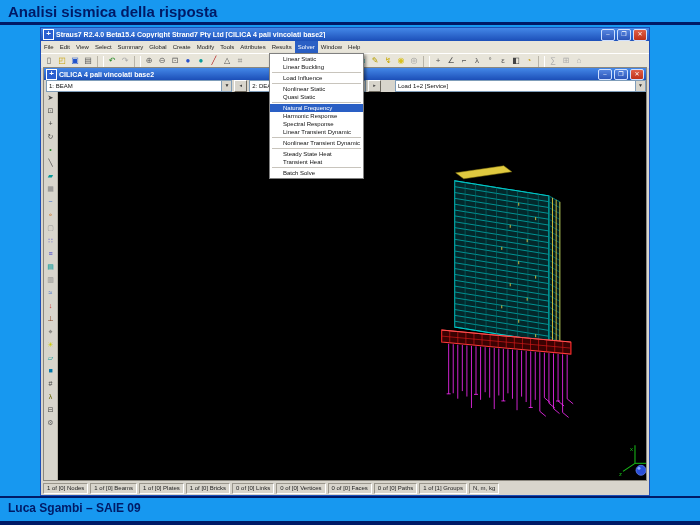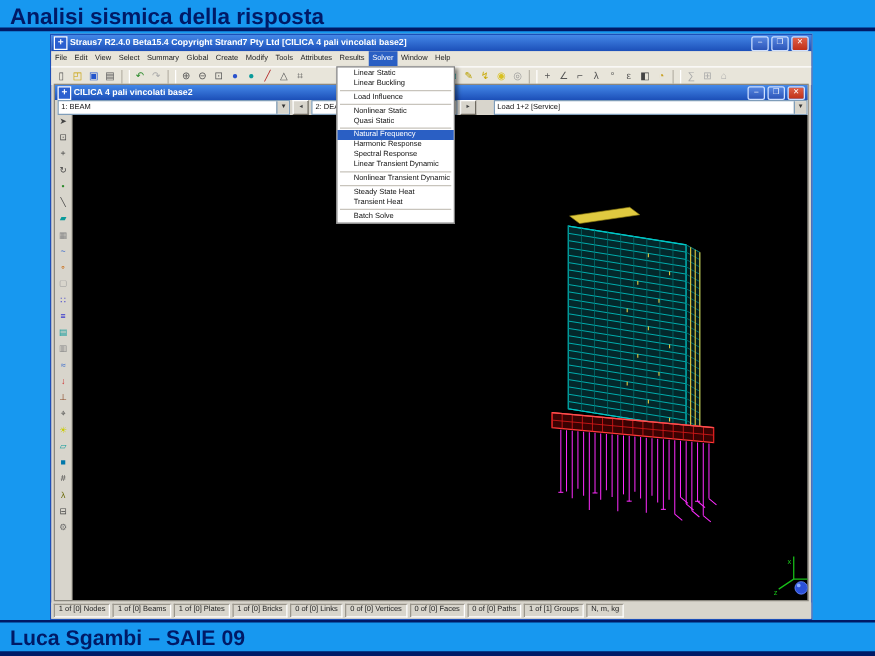--- a/index.html
+++ b/index.html
@@ -1,23 +1,23 @@
 <!DOCTYPE html>
 <html><head>
 <meta charset="utf-8">
 <style>
   html,body{margin:0;padding:0;width:700px;height:525px;overflow:hidden;
     font-family:"Liberation Sans", sans-serif;}
   #slide{position:absolute;inset:0;background:#1798F0;}
-  #slide-title{position:absolute;left:8px;top:3px;font-size:18px;font-weight:bold;color:#001A66;}
+  #slide-title{position:absolute;left:8px;top:3px;font-size:15px;font-weight:bold;color:#001A66;}
   .rule{position:absolute;left:0;right:0;background:#001A66;}
   #rule-top{top:22px;height:3px;}
   #rule-bottom{top:496px;height:2px;}
   #rule-edge{top:521px;height:4px;}
-  #footer-left{position:absolute;left:8px;top:501px;font-size:17px;font-weight:bold;color:#001A66;}
+  #footer-left{position:absolute;left:8px;top:501px;font-size:12px;font-weight:bold;color:#001A66;}
   #footer-right{position:absolute;right:10px;top:501px;font-size:12px;font-weight:bold;color:#001A66;}
 
   
   #app{position:absolute;left:40px;top:27px;width:608px;height:467px;
        background:#D8D5CC;border:1px solid #1C4FB8;}
   #titlebar{position:absolute;left:0;top:0;right:0;height:13px;
        background:linear-gradient(180deg,#4488E8,#1C4FB8);display:flex;align-items:center;}
   .app-icon{width:9px;height:9px;margin:0 2px;background:#2B5FD0;border:1px solid #fff;
        color:#fff;font-size:8px;line-height:7px;text-align:center;font-weight:bold;}
   .tb-text{color:#fff;font-size:7px;font-weight:bold;white-space:nowrap;overflow:hidden;flex:1;}

